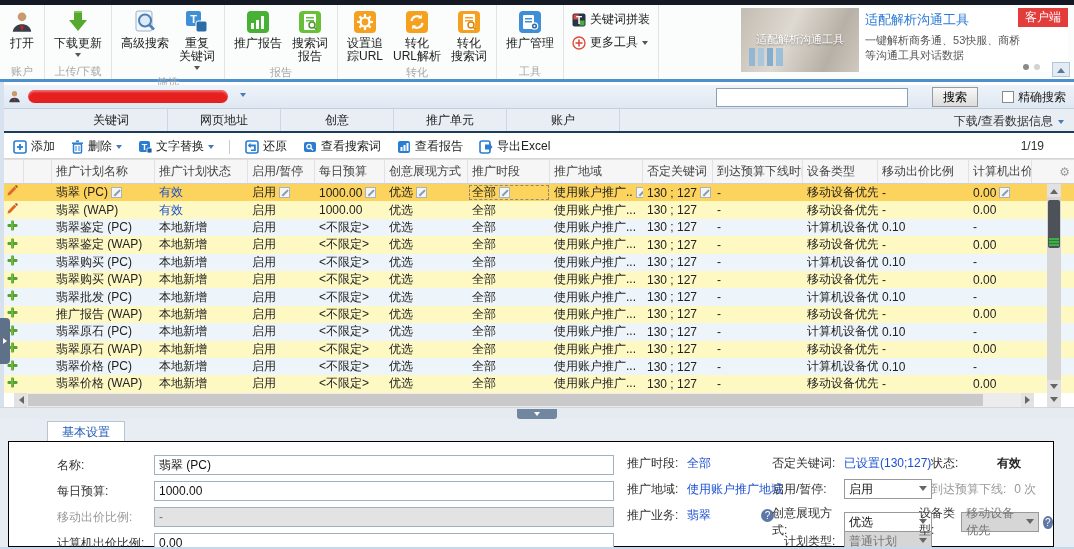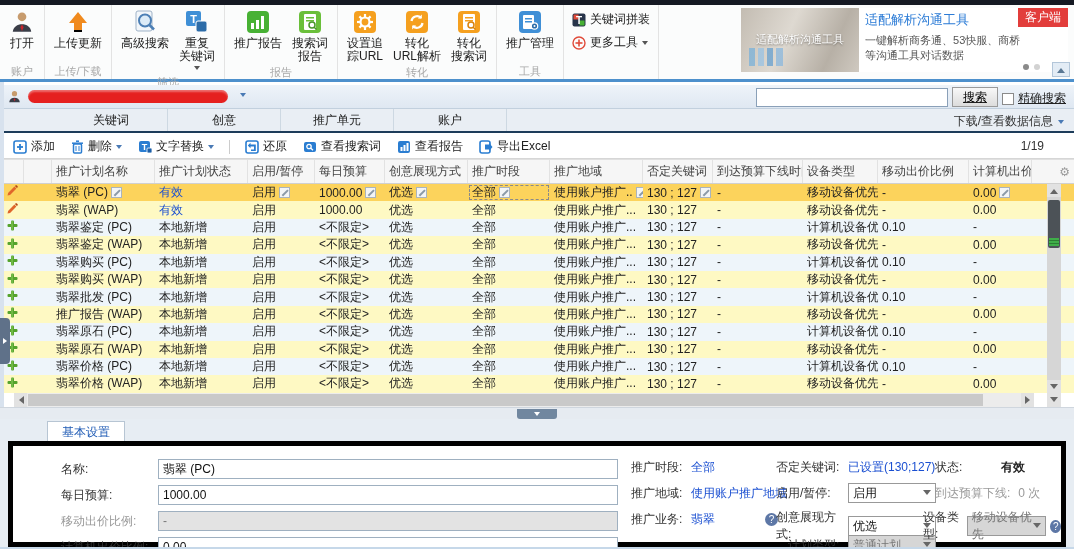--- a/index.html
+++ b/index.html
@@ -45,21 +45,21 @@
   .collapse-btn { position:absolute; right:4px; bottom:2px; width:18px; height:15px; background:#e3ecf5;
     border:1px solid #b3c6d9; display:flex; align-items:center; justify-content:center; }
   .chev-up { width:0;height:0;border:4px solid transparent;border-bottom:5px solid #5a7894; margin-top:-3px; }
 
   
   .accbar { position:absolute; left:0; top:85px; width:1074px; height:24px;
     background:linear-gradient(#eef3f9,#dfe8f2); border-bottom:1px solid #c2d0de; display:flex; align-items:center; }
   .redpill { width:200px; height:13px; background:#e5201f; border-radius:7px; margin-left:6px;
     box-shadow:inset 0 2px 2px rgba(255,255,255,.35); }
   .accbar .caret { margin:0 0 0 12px; }
-  .search-zone { position:absolute; right:8px; top:2px; display:flex; align-items:flex-end; gap:4px;text-decoration:underline; }
+  .search-zone { position:absolute; right:8px; top:2px; display:flex; align-items:center; gap:24px; }
   .search-input { width:192px; height:19px; border:1px solid #8aa0b8; background:#fff; padding:0 4px; font-size:12px; }
   .search-btn { height:20px; padding:0 10px; background:linear-gradient(#f8f8f8,#dcdcdc); border:1px solid #9a9a9a; font-size:12px; }
   .chk { width:12px; height:12px; border:1px solid #8a8a8a; background:#fff; display:inline-block; }
   .chklbl { display:flex; align-items:center; gap:4px; }
 
   
   .tabbar { position:absolute; left:0; top:109px; width:1074px; height:24px; background:#e9eef4;
     border-bottom:2px solid #1d3c5a; display:flex; align-items:stretch; padding-left:55px; }
   .tab { width:113px; display:flex; align-items:center; justify-content:center; color:#222; border-right:1px solid #cdd8e2; }
   .tab.active { background:#1d3c5a; color:#fff; border-right:none; }
@@ -114,21 +114,21 @@
   
   .splitter { position:absolute; left:0; top:407px; width:1074px; height:12px; background:#e6ebf1; border-top:1px solid #cfd6de; }
   .splitbtn { position:absolute; left:517px; top:1px; width:40px; height:10px; background:#71879f; border-radius:0 0 3px 3px;
     display:flex; align-items:center; justify-content:center; }
   .splitbtn .tri { width:0;height:0;border:3px solid transparent;border-top:4px solid #fff; margin-bottom:-2px; }
 
   
   .bottomzone { position:absolute; left:0; top:419px; width:1074px; height:130px; background:#e7edf3; }
   .btab { position:absolute; left:47px; top:2px; height:21px; padding:0 14px; background:#fff;
     border:1px solid #b7c5d3; border-bottom:none; display:flex; align-items:center; color:#1f5bb5; }
-  .bpanel { position:absolute; left:8px; top:22px; right:8px; height:106px; background:#fff; border:5px solid #000000; }
+  .bpanel { position:absolute; left:8px; top:22px; right:20px; height:106px; background:#fff; border:1px solid #000000; }
   .frow { position:absolute; display:flex; align-items:center; }
   .flabel { color:#333; }
   .flabel.dim { color:#999; }
   .finput { height:20px; border:1px solid #9fb0c0; background:#fff; padding:0 4px; font-size:12px; color:#111; }
   .finput:disabled,.finput.dis { background:#e3e3e3; color:#777; }
   .blink { color:#1a4fd1; }
   .fsel { height:20px; border:1px solid #999; background:#fff; display:flex; align-items:center; justify-content:space-between; padding:0 4px; }
   .fsel .sv { color:#111; }
   .fsel .chev { width:0;height:0;border:4px solid transparent;border-top:5px solid #666; margin-bottom:-3px; }
   .fsel.dis { background:#d6d6d6; }
@@ -160,25 +160,26 @@
         </div>
       </div>
       <div class="rgroup-label">账户</div>
     </div>
 
     <div class="rgroup">
       <div class="rgroup-items">
         <div class="rbtn">
           <span class="ric">
             <svg width="26" height="26" viewBox="0 0 26 26">
-                <path d="M13 3l9 11h-5v9H9v-9H4z" fill="#f08a1e"></path>
-                <path d="M9 21h8v2H9z" fill="#f4a círculo94e"></path>
+                <path d="M9 2h8v9h5L13 22 4 11h5z" fill="#55aa2e"></path>
+                <path d="M9 2h8v2H9z" fill="#7cc84f"></path>
               </svg>
           </span>
-          <span class="rlabel">上传更新</span>
+          <span class="rlabel">下载更新</span>
+          <span class="caret dark"></span>
         </div>
       </div>
       <div class="rgroup-label">上传/下载</div>
     </div>
 
     <div class="rgroup">
       <div class="rgroup-items">
         <div class="rbtn">
           <span class="ric">
             <svg width="26" height="26" viewBox="0 0 26 26">
@@ -371,20 +372,21 @@
       <button class="search-btn">搜索</button>
       <label class="chklbl">
         <span class="chk"></span>
         <span>精确搜索</span>
       </label>
     </div>
   </div>
 
   <div class="tabbar">
     <div class="tab">关键词</div>
+    <div class="tab">网页地址</div>
     <div class="tab">创意</div>
     <div class="tab">推广单元</div>
     <div class="tab">账户</div>
   </div>
   <div class="datainfo" style="top:113px">
     <span>下载/查看数据信息</span>
     <span class="caret"></span>
   </div>
 
   <div class="actionbar">

